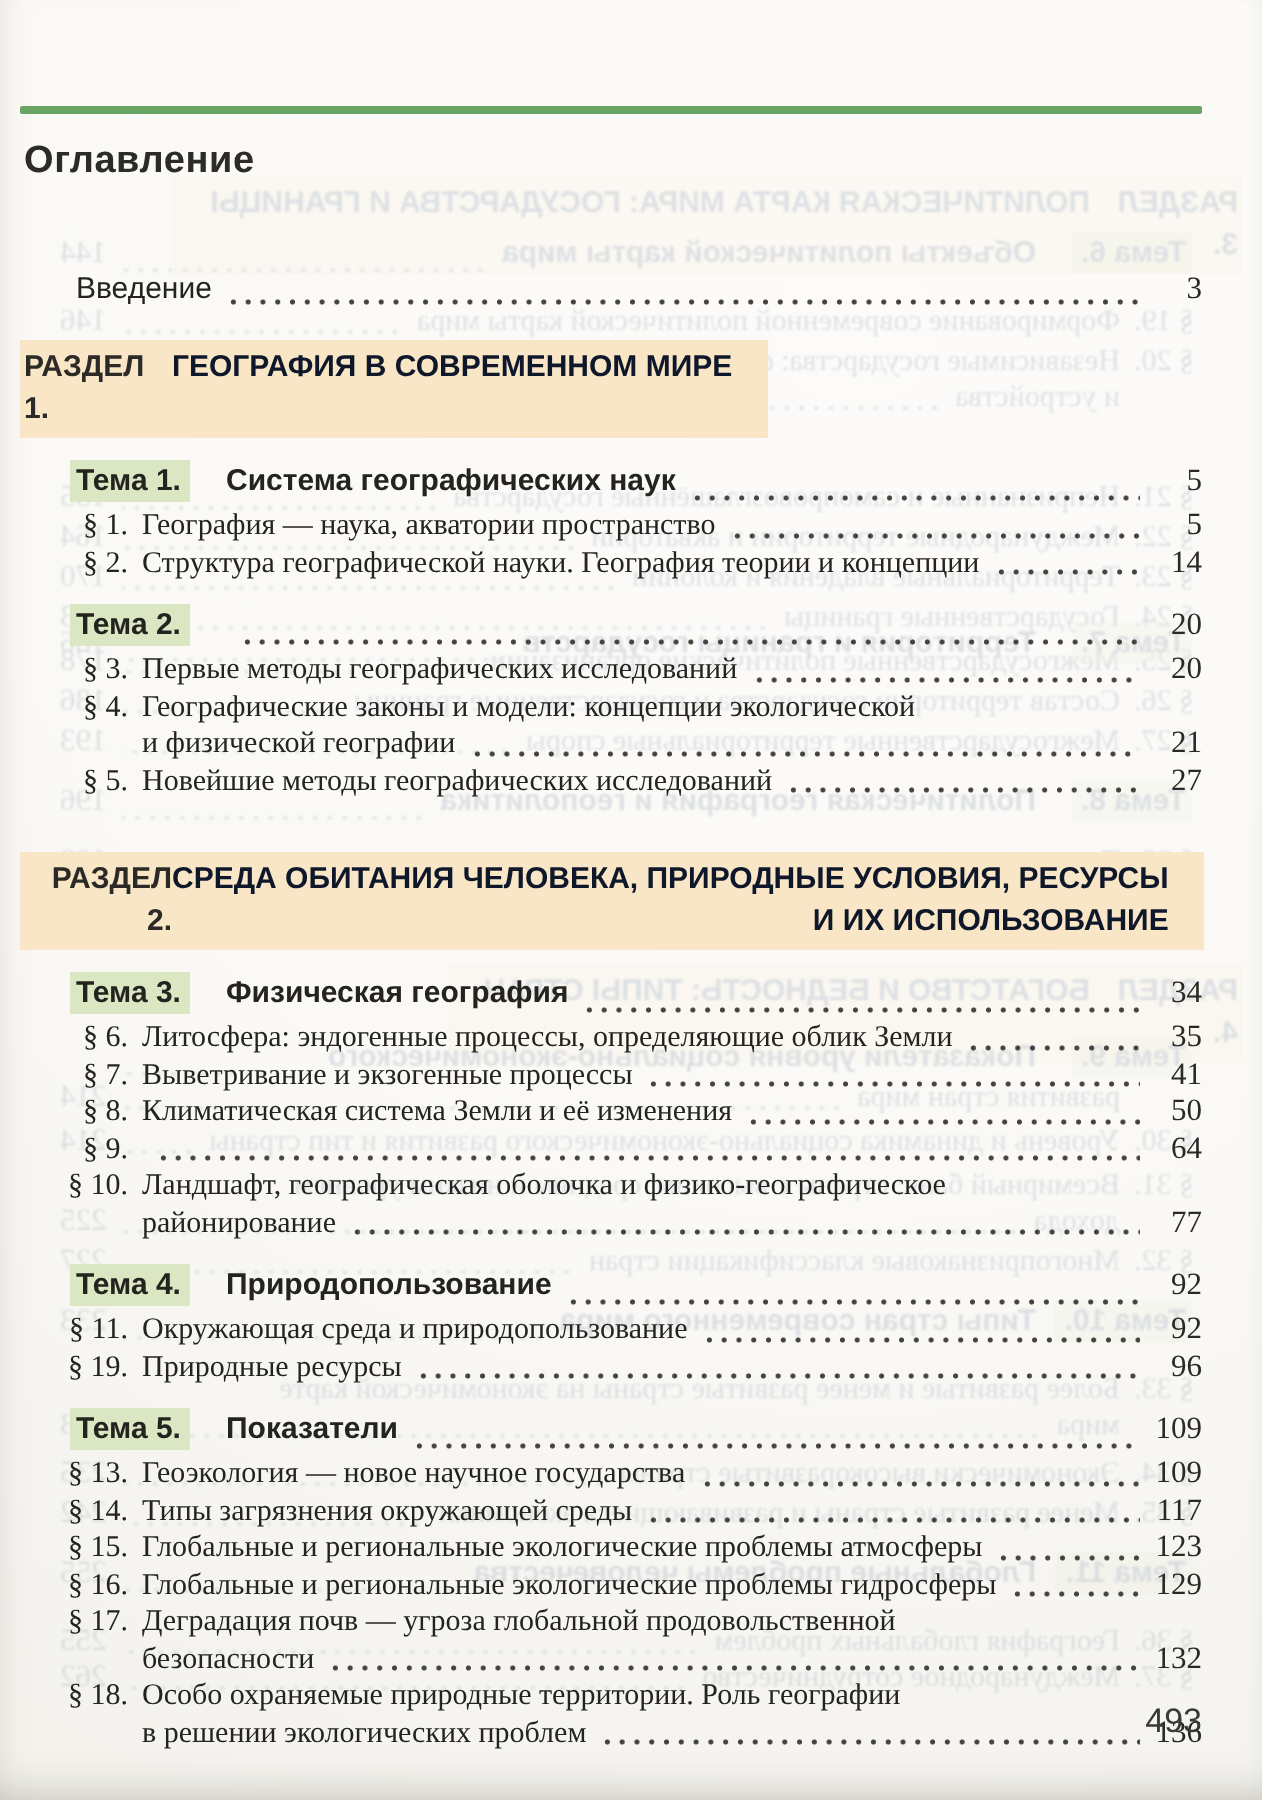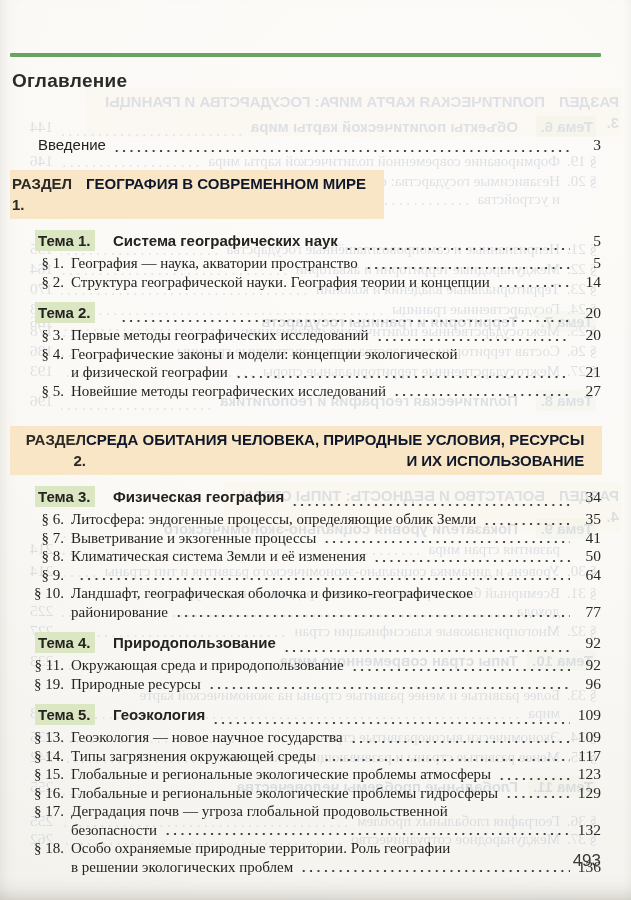--- a/index.html
+++ b/index.html
@@ -406,21 +406,21 @@
         <span class="pg">92</span>
       </div>
       <div class="row para">
         <span class="num">§ 19.</span>
         <span class="txt">Природные ресурсы</span>
         <span class="leader"></span>
         <span class="pg">96</span>
       </div>
       <div class="row tema">
         <span class="lbl"><span class="chip">Тема 5.</span></span>
-        <span class="ttl">Геоэкология</span>
+        <span class="ttl">Показатели</span>
         <span class="leader"></span>
         <span class="pg">109</span>
       </div>
       <div class="row para">
         <span class="num">§ 13.</span>
         <span class="txt">Геоэкология — новое научное государства</span>
         <span class="leader"></span>
         <span class="pg">109</span>
       </div>
       <div class="row para">

